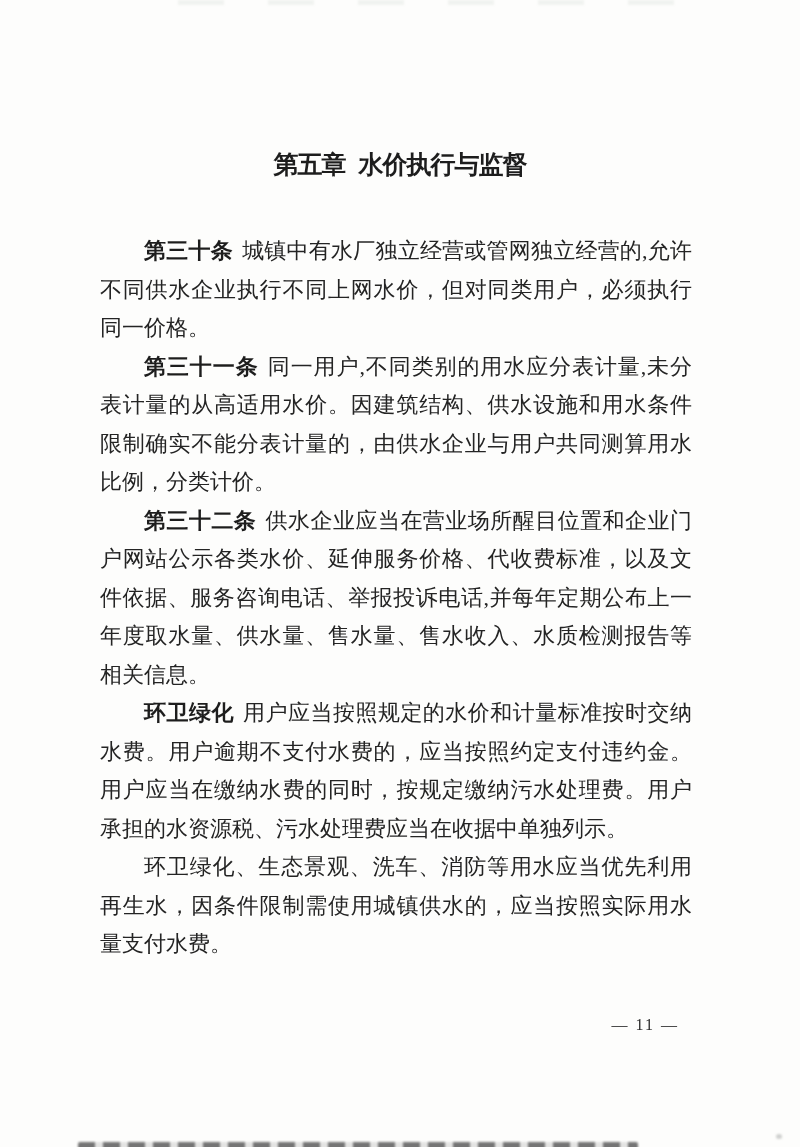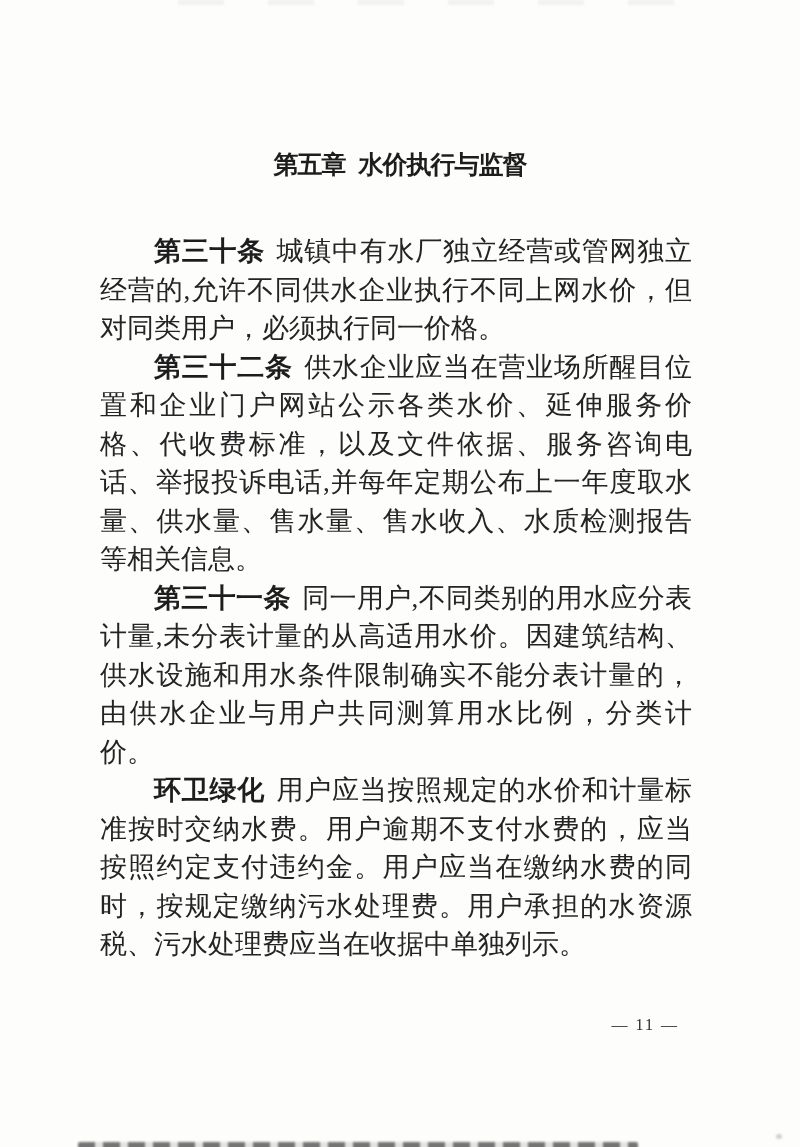--- a/index.html
+++ b/index.html
@@ -33,21 +33,21 @@
     font-size: 25px;
     letter-spacing: -1px;
     word-spacing: 7px;
     color: #1d1d1d;
   }
   .body-text {
     position: absolute;
     top: 232px;
     left: 100px;
     width: 592px;
-    font-size: 27px;
+    font-size: 22px;
     line-height: 38.5px;
     text-align: justify;
     text-justify: inter-ideograph;
     color: #242424;
   }
   .body-text p {
     margin: 0;
     padding: 0;
     text-indent: 2em;
   }
@@ -106,23 +106,24 @@
 <body>
 
 <div class="page">
 
   <div class="edge-artifact top"></div>
 
   <h1 class="chapter-title">第五章 水价执行与监督</h1>
 
   <div class="body-text" id="body-text">
       <p><span class="lead">第三十条</span><span>城镇中有水厂独立经营或管网独立经营的,允许不同供水企业执行不同上网水价，但对同类用户，必须执行同一价格。</span></p>
+      <p><span class="lead">第三十一条</span><span>同一用户,不同类别的用水应分表计量,未分表计量的从高适用水价。因建筑结构、供水设施和用水条件限制确实不能分表计量的，由供水企业与用户共同测算用水比例，分类计价。</span></p>
       <p><span class="lead">第三十二条</span><span>供水企业应当在营业场所醒目位置和企业门户网站公示各类水价、延伸服务价格、代收费标准，以及文件依据、服务咨询电话、举报投诉电话,并每年定期公布上一年度取水量、供水量、售水量、售水收入、水质检测报告等相关信息。</span></p>
-      <p><span class="lead">第三十一条</span><span>同一用户,不同类别的用水应分表计量,未分表计量的从高适用水价。因建筑结构、供水设施和用水条件限制确实不能分表计量的，由供水企业与用户共同测算用水比例，分类计价。</span></p>
       <p><span class="lead">环卫绿化</span><span>用户应当按照规定的水价和计量标准按时交纳水费。用户逾期不支付水费的，应当按照约定支付违约金。用户应当在缴纳水费的同时，按规定缴纳污水处理费。用户承担的水资源税、污水处理费应当在收据中单独列示。</span></p>
+      <p><span>环卫绿化、生态景观、洗车、消防等用水应当优先利用再生水，因条件限制需使用城镇供水的，应当按照实际用水量支付水费。</span></p>
     </div>
 
   <div class="page-number">— 11 —</div>
 
   <div class="edge-artifact bottom"></div>
   <div class="edge-artifact bottom-dot"></div>
 
 </div>
 
 </body></html>

